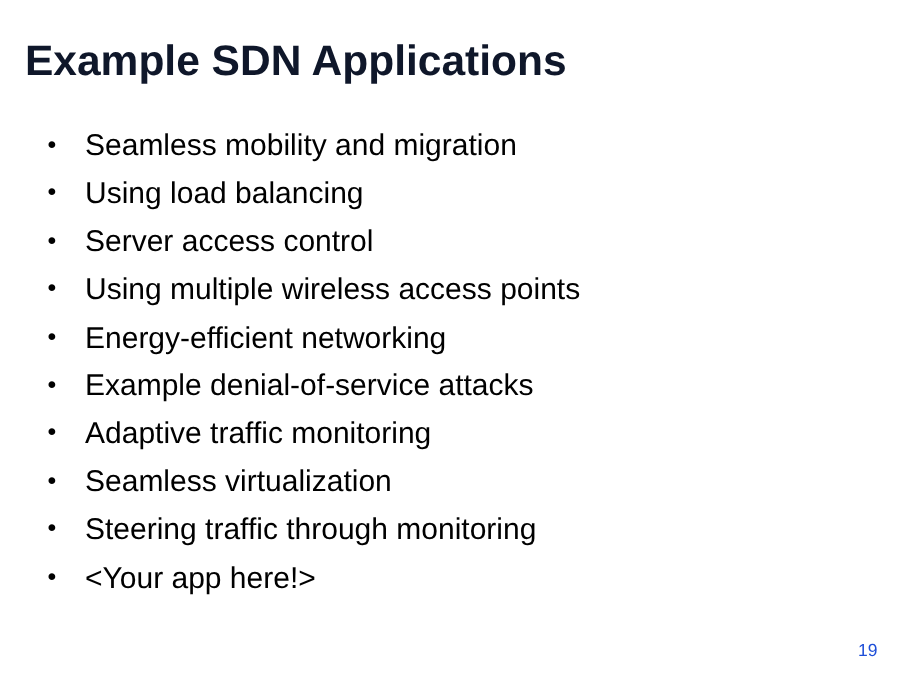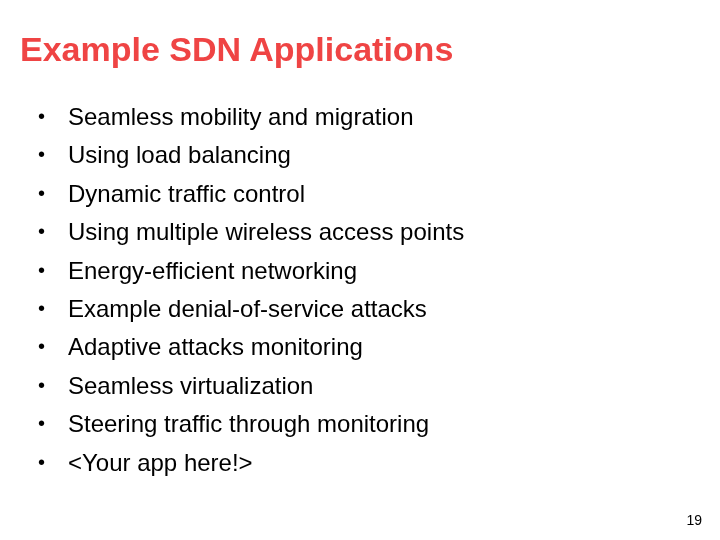--- a/index.html
+++ b/index.html
@@ -14,21 +14,21 @@
       font-family: Arial, Helvetica, sans-serif;
       position: relative;
       overflow: hidden;
     }
     .slide {
       padding: 30px 20px 20px 20px;
       width: 100%;
       height: 100%;
     }
     .title {
-      color: #ef4444;
+      color: #0f172a;
       font-size: 34px;
       font-weight: bold;
       margin-bottom: 32px;
       letter-spacing: 0px;
     }
     .bullet-list {
       list-style: none;
       padding-left: 18px;
     }
     .bullet-item {
@@ -48,56 +48,56 @@
     }
     .bullet-text {
       flex: 1;
       padding-left: 6px;
     }
     .page-number {
       position: absolute;
       bottom: 12px;
       right: 18px;
       font-size: 14px;
-      color: #000000;
+      color: #1d4ed8;
     }
   </style>
 </head>
 <body>
 
 <div class="slide">
   <h1 class="title">Example SDN Applications</h1>
   <ul class="bullet-list">
     <li class="bullet-item">
       <span class="bullet-dot">•</span>
       <span class="bullet-text">Seamless mobility and migration</span>
     </li>
     <li class="bullet-item">
       <span class="bullet-dot">•</span>
       <span class="bullet-text">Using load balancing</span>
     </li>
     <li class="bullet-item">
       <span class="bullet-dot">•</span>
-      <span class="bullet-text">Dynamic traffic control</span>
+      <span class="bullet-text">Server access control</span>
     </li>
     <li class="bullet-item">
       <span class="bullet-dot">•</span>
       <span class="bullet-text">Using multiple wireless access points</span>
     </li>
     <li class="bullet-item">
       <span class="bullet-dot">•</span>
       <span class="bullet-text">Energy-efficient networking</span>
     </li>
     <li class="bullet-item">
       <span class="bullet-dot">•</span>
       <span class="bullet-text">Example denial-of-service attacks</span>
     </li>
     <li class="bullet-item">
       <span class="bullet-dot">•</span>
-      <span class="bullet-text">Adaptive attacks monitoring</span>
+      <span class="bullet-text">Adaptive traffic monitoring</span>
     </li>
     <li class="bullet-item">
       <span class="bullet-dot">•</span>
       <span class="bullet-text">Seamless virtualization</span>
     </li>
     <li class="bullet-item">
       <span class="bullet-dot">•</span>
       <span class="bullet-text">Steering traffic through monitoring</span>
     </li>
     <li class="bullet-item">

